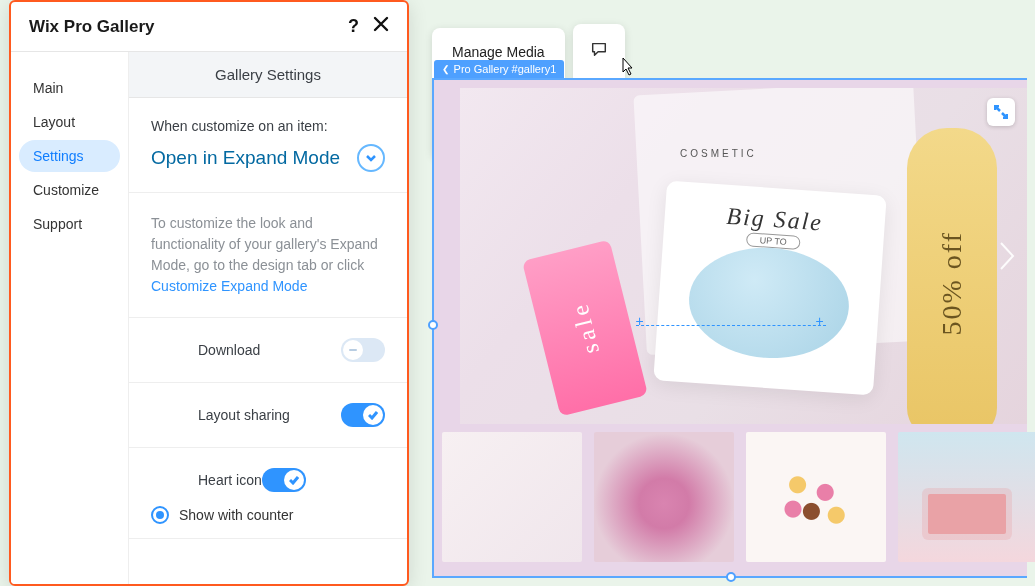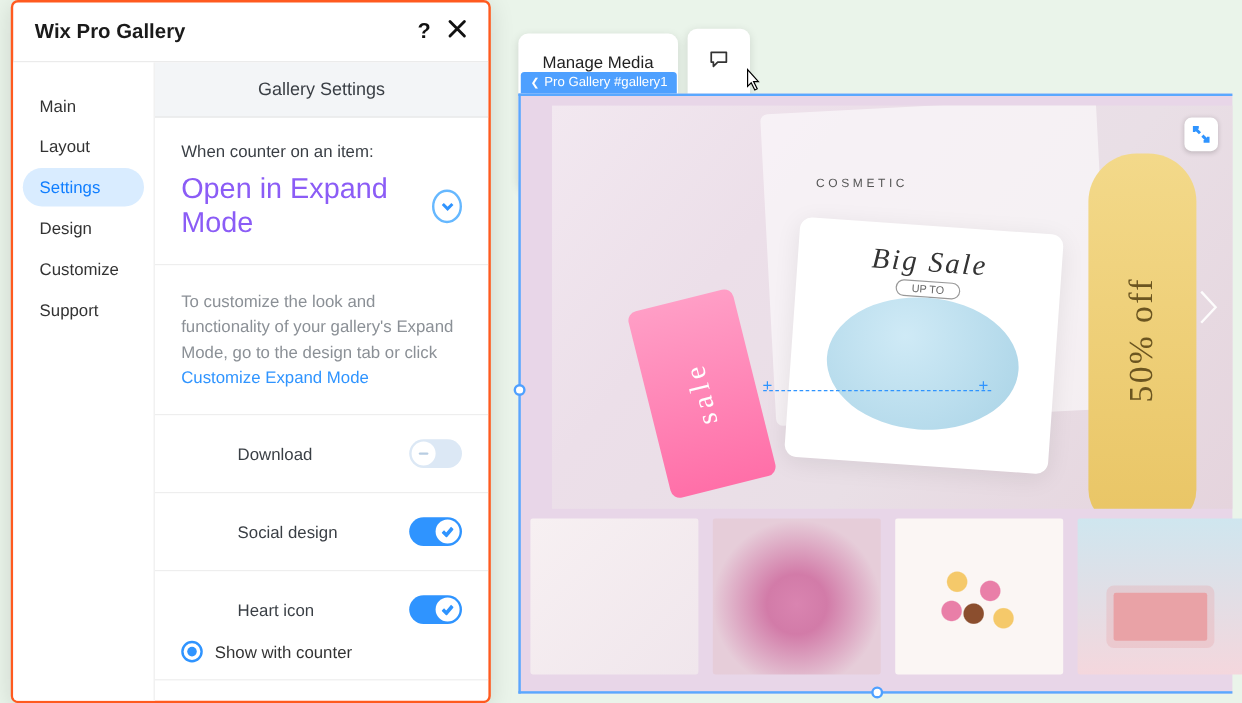--- a/index.html
+++ b/index.html
@@ -34,21 +34,21 @@
   .side-item.active { background: #d9ecff; color: #107eff; }
 
   .panel-content { flex: 1; overflow-y: auto; }
   .section-header {
     background: #f3f5f7; color: #3a3f45; font-size: 15px;
     text-align: center; padding: 14px 0; border-bottom: 1px solid #e6e6e6;
   }
   .section-body { padding: 20px 22px; border-bottom: 1px solid #eee; }
   .field-label { font-size: 14px; color: #3a3f45; margin-bottom: 10px; }
   .select-row { display: flex; align-items: center; justify-content: space-between; }
-  .select-value { font-size: 24px; color: #8b5cf6; }
+  .select-value { font-size: 19px; color: #0369a1; }
   .circle-chevron {
     width: 28px; height: 28px; border: 2px solid #66b8ff; border-radius: 50%;
     display: flex; align-items: center; justify-content: center; cursor: pointer;
   }
   .circle-chevron svg { width: 12px; height: 12px; stroke: #2f94ff; stroke-width: 2.5; fill: none; }
 
   .hint-text { font-size: 14px; color: #8b9096; line-height: 1.5; }
   .hint-text a { color: #2f94ff; text-decoration: none; cursor: pointer; }
 
   .toggle-row {
@@ -72,21 +72,21 @@
 
   .radio-row { display: flex; align-items: center; gap: 10px; padding: 4px 22px 14px 22px; }
   .radio {
     width: 18px; height: 18px; border: 2px solid #2f94ff; border-radius: 50%;
     display: flex; align-items: center; justify-content: center;
   }
   .radio-dot { width: 8px; height: 8px; background: #2f94ff; border-radius: 50%; }
   .radio-label { font-size: 14px; color: #333; }
 
   .heart-block { border-bottom: 1px solid #eee; }
-  .heart-header { display: flex; justify-content: space-between; align-items: center; padding: 20px 22px 10px 22px; }
+  .heart-header { display: flex; align-items: center; padding: 20px 22px 10px 22px; }
 
   
   .toolbar {
     position: absolute; left: 432px; top: 24px;
     display: flex; gap: 8px; align-items: center;
   }
   .tb-group {
     display: flex; background: #fff; border-radius: 8px;
     box-shadow: 0 2px 8px rgba(0,0,0,0.12); padding: 6px; gap: 4px; flex-direction: column;
   }
@@ -188,30 +188,29 @@
               <path d="M2 2 L14 14 M14 2 L2 14" stroke="#111" stroke-width="2.4" fill="none" stroke-linecap="round"></path>
             </svg>
         </div>
       </div>
     </div>
     <div class="panel-body">
       <div class="panel-sidebar">
         <div class="side-item">Main</div>
         <div class="side-item">Layout</div>
         <div class="side-item active">Settings</div>
-        <div class="side-item">Design</div>
         <div class="side-item">Customize</div>
         <div class="side-item">Support</div>
       </div>
 
       <div class="panel-content">
         <div class="section-header">Gallery Settings</div>
 
         <div class="section-body">
-          <div class="field-label">When counter on an item:</div>
+          <div class="field-label">When customize on an item:</div>
           <div class="select-row">
             <div class="select-value">Open in Expand Mode</div>
             <div class="circle-chevron">
               <svg viewBox="0 0 12 12">
                   <polyline points="2,4 6,8 10,4"></polyline>
                 </svg>
             </div>
           </div>
         </div>
 
@@ -223,21 +222,21 @@
 
 
         <div class="toggle-row">
           <div class="toggle-label">Download</div>
           <div class="toggle off">
             <div class="toggle-knob"></div>
           </div>
         </div>
 
         <div class="toggle-row">
-          <div class="toggle-label">Social design</div>
+          <div class="toggle-label">Layout sharing</div>
           <div class="toggle on">
             <div class="toggle-knob">
                 <svg viewBox="0 0 10 10">
                   <polyline points="1,5 4,8 9,2"></polyline>
                 </svg>
               </div>
           </div>
         </div>
 
         <div class="heart-block">

